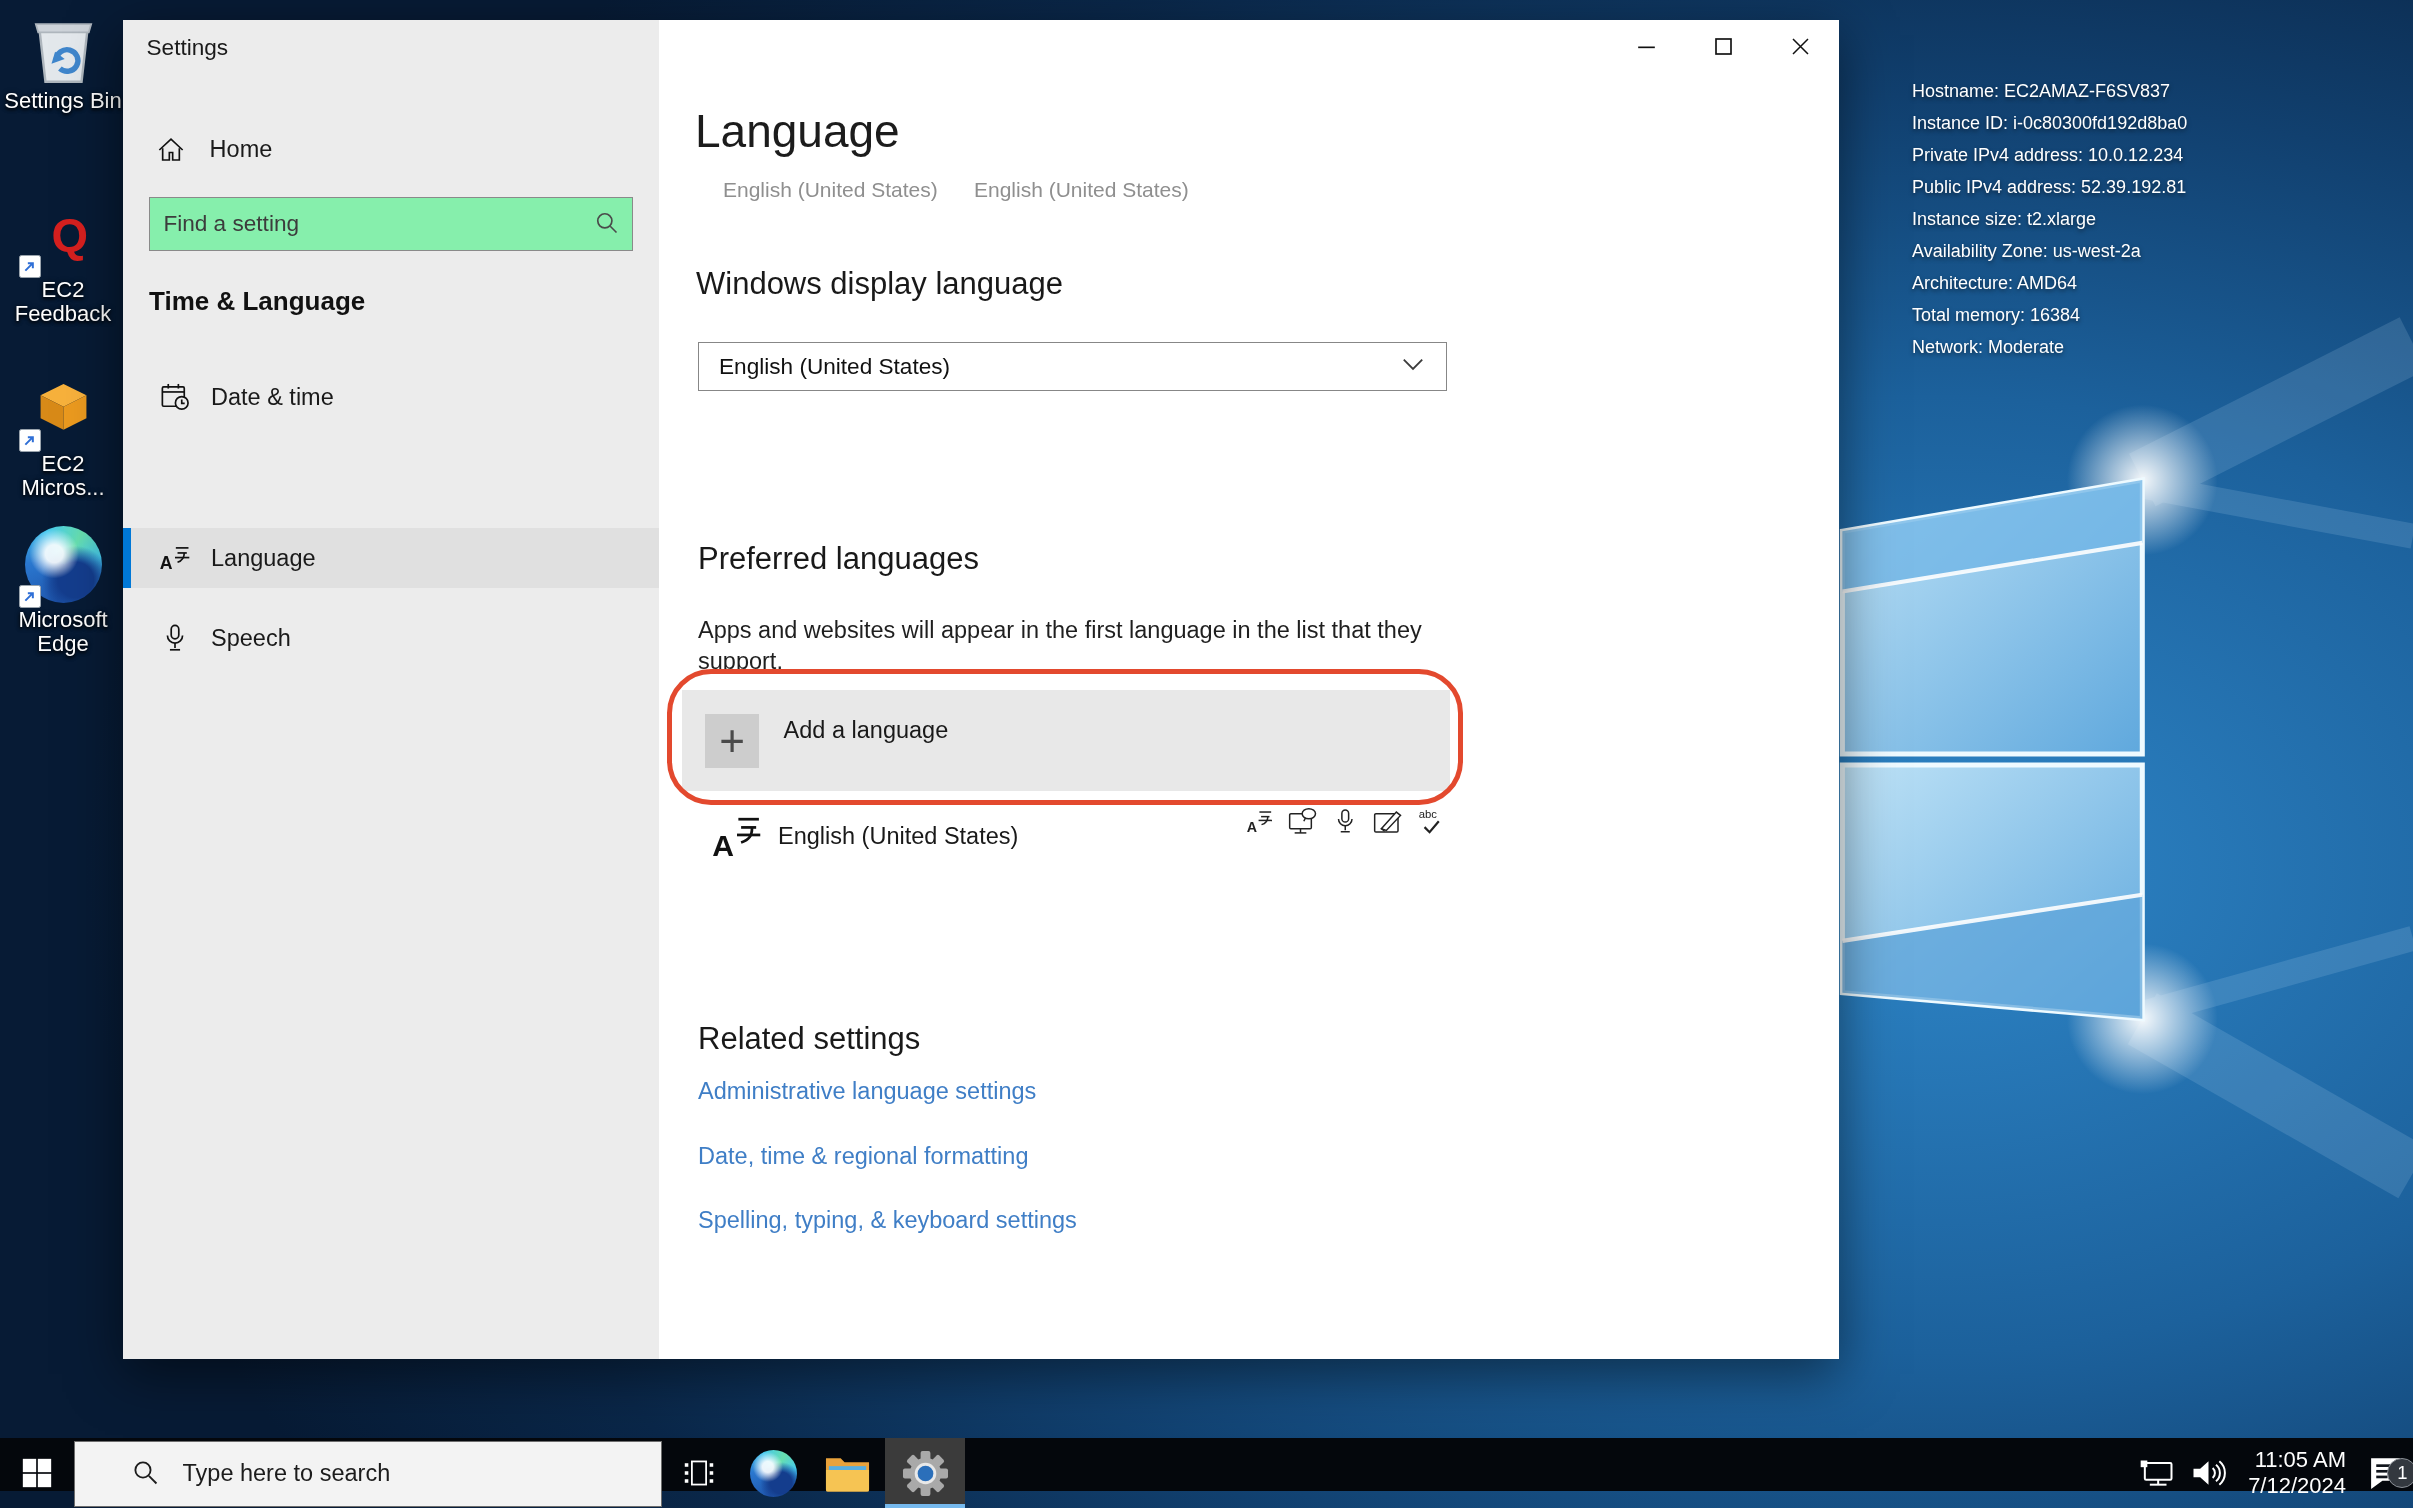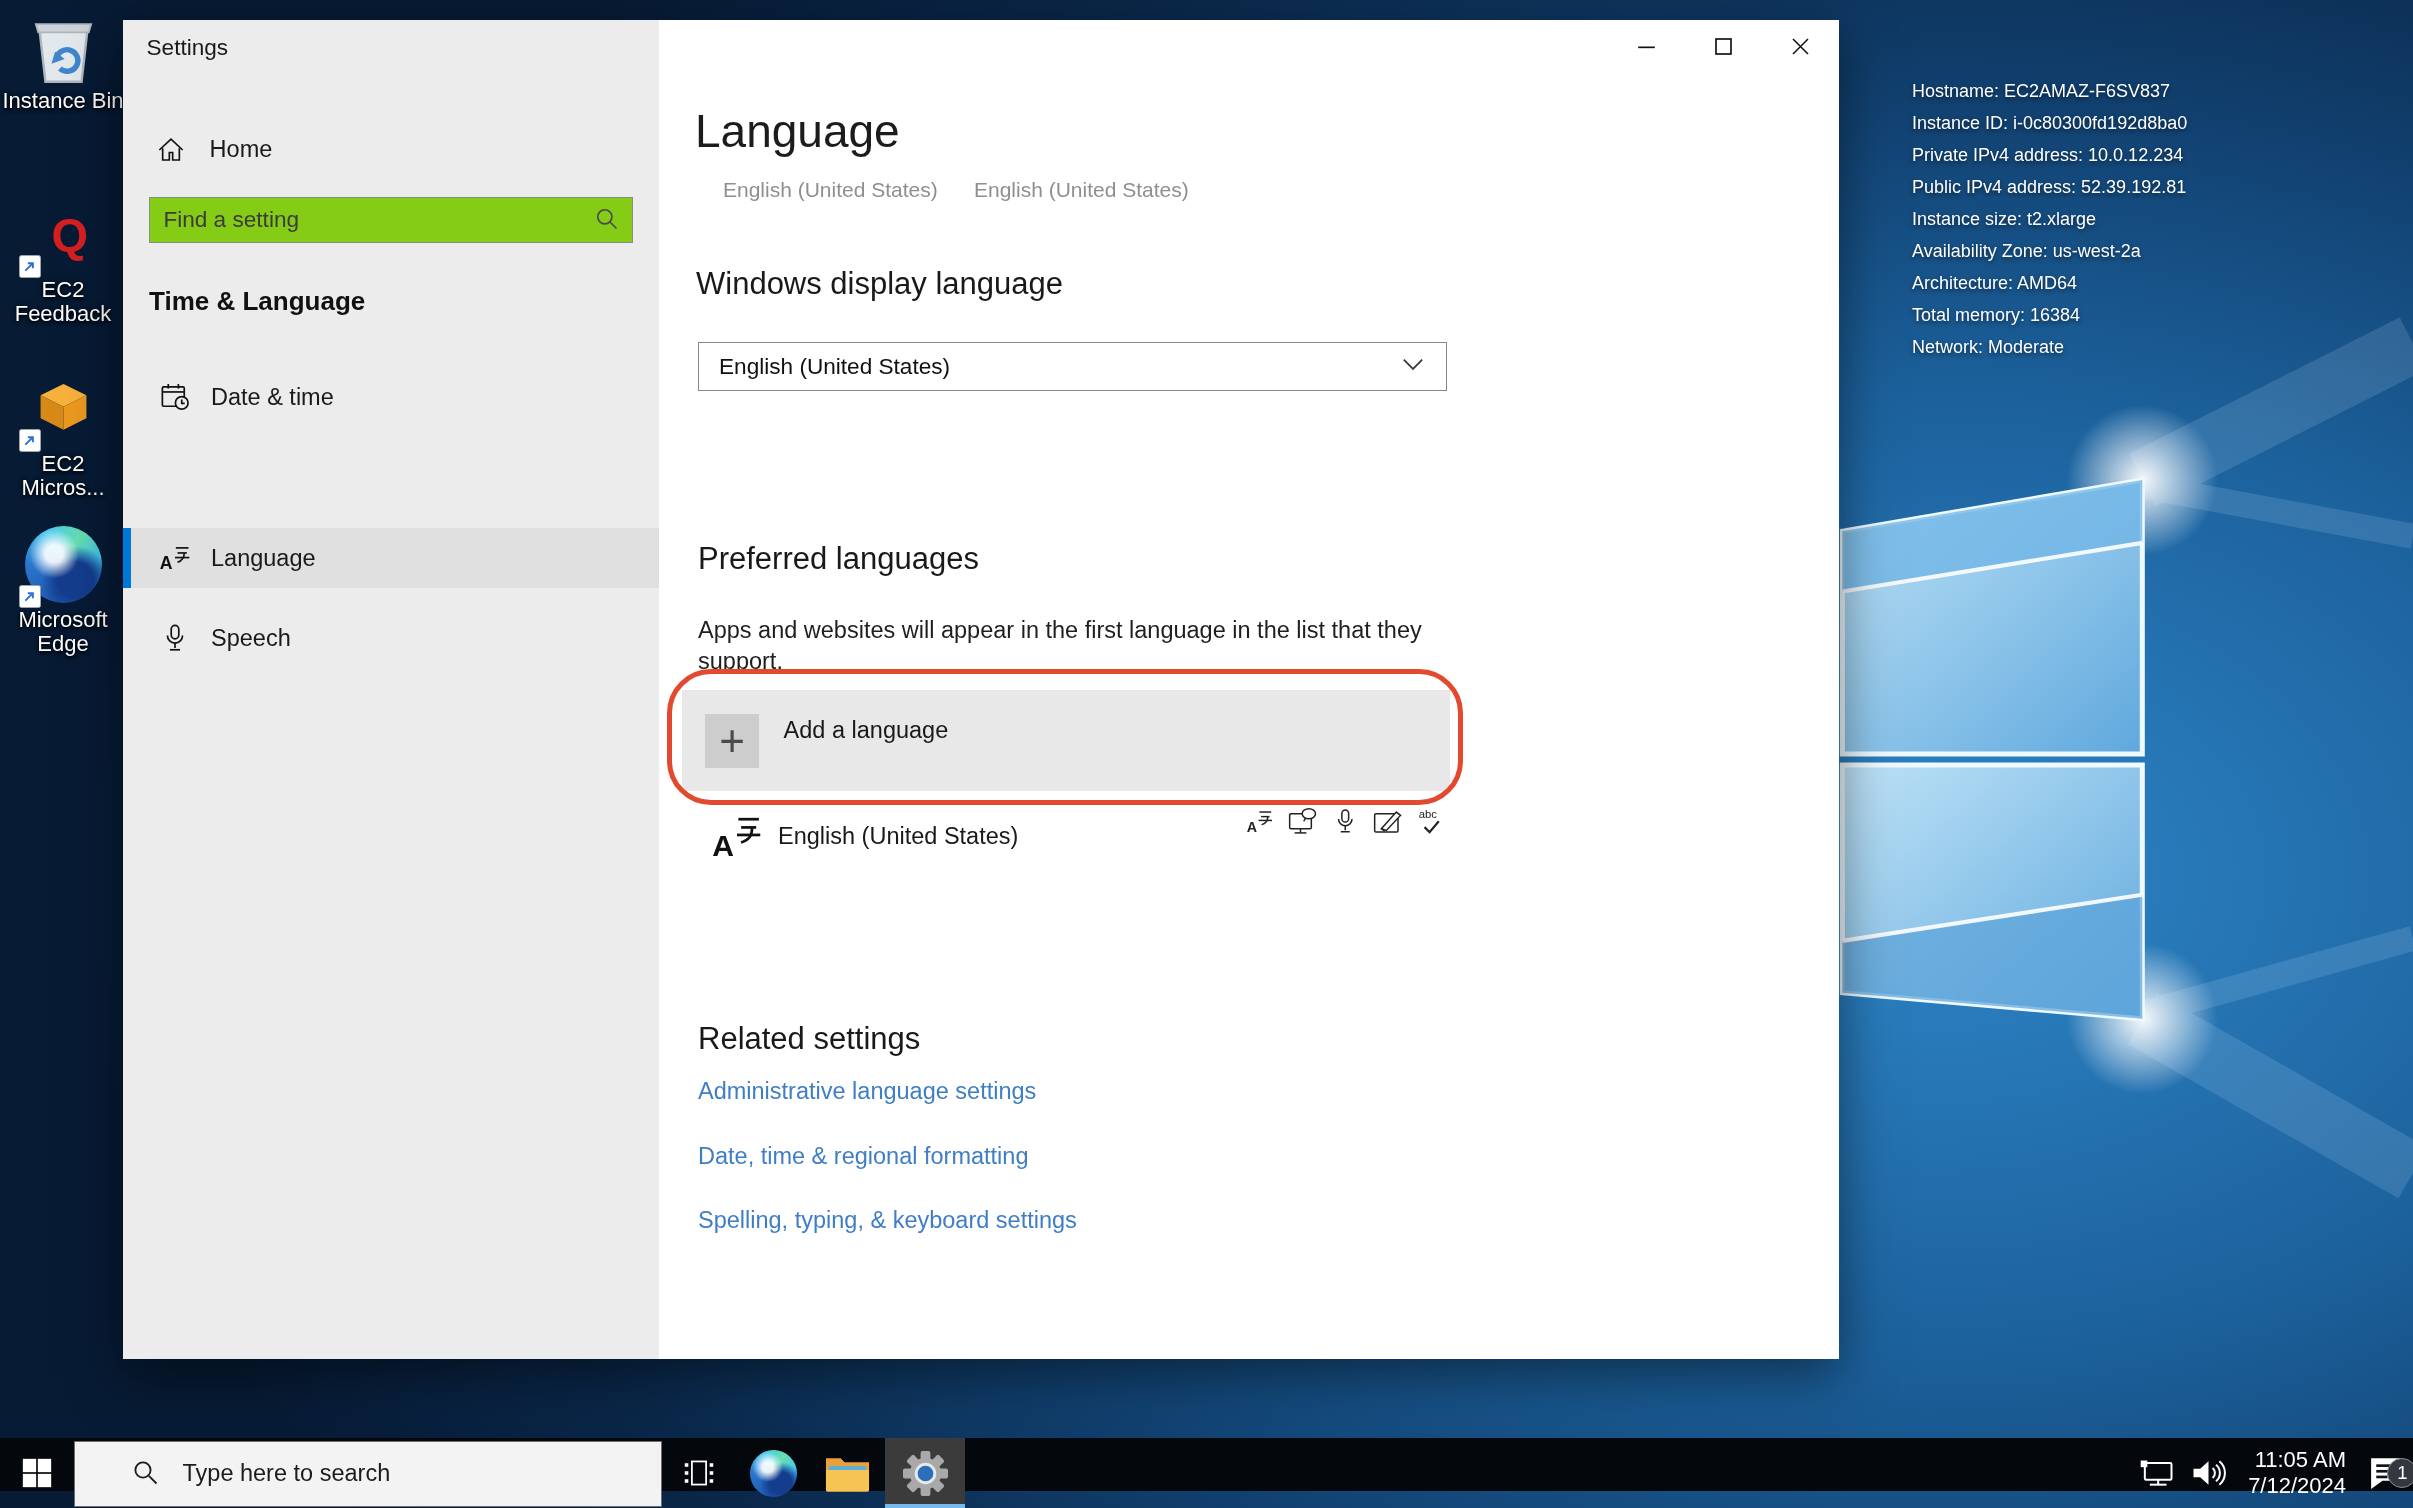--- a/index.html
+++ b/index.html
@@ -42,22 +42,22 @@
   .win-title { position:absolute; left:23.5px; top:15px; font-size:22.6px; color:#1a1a1a; }
 
   .caption-buttons { position:absolute; right:0; top:0; display:flex; }
   .caption-btn { width:77px; height:52px; display:flex; align-items:center; justify-content:center; }
 
   .home-row { position:absolute; left:0; top:102px; width:536px; height:55px;
     display:flex; align-items:center; cursor:pointer; }
   .home-row .nav-ic { margin-left:32px; }
   .home-row .nav-lab { margin-left:22.6px; }
 
-  .side-search { position:absolute; left:26px; top:177px; width:484px; height:46px;
-    background:#84cc16; border:1.7px solid #8a8a8a; display:flex; align-items:center; }
+  .side-search { position:absolute; left:26px; top:177px; width:484px; height:54px;
+    background:#86efac; border:1.7px solid #8a8a8a; display:flex; align-items:center; }
   .side-search input { flex:1; border:none; outline:none; background:transparent;
     font-size:22.6px; color:#3c3c3c; padding-left:13.4px;
     font-family:"Liberation Sans","DejaVu Sans",sans-serif; }
   .side-search input::placeholder { color:#3c3c3c; opacity:1; }
   .side-search .mag { margin-right:13.4px; flex:0 0 auto; }
 
   .side-section { position:absolute; left:26px; top:266px; font-size:26px; font-weight:700; color:#111; }
 
   .nav-item { position:absolute; left:0; width:536px; height:60px;
     display:flex; align-items:center; cursor:pointer; }
@@ -147,21 +147,21 @@
 
   <div class="desk-icon" style="left:0;top:11.7px">
     <div class="art">
       <svg width="77" height="77" viewBox="0 0 64 64">
         <path d="M12 14 L52 14 L47 58 L17 58 Z" fill="#e3e8ec" stroke="#aeb6bd" stroke-width="2"></path>
         <path d="M9 10 h46 l-2 7 h-42 z" fill="#cdd3d9" stroke="#aeb6bd" stroke-width="1.5"></path>
         <path d="M26 40 a9 9 0 1 1 3 7" fill="none" stroke="#3f86cc" stroke-width="4.5"></path>
         <polygon points="25,33 33,39 22,43" fill="#3f86cc"></polygon>
       </svg>
     </div>
-    <div class="desk-label">Instance Bin</div>
+    <div class="desk-label">Settings Bin</div>
   </div>
 
   <div class="desk-icon" style="left:0;top:201px">
     <div class="art">
       <span class="q-glyph">Q</span>
       <span class="shortcut-badge">
         <svg width="15" height="15" viewBox="0 0 18 18">
             <path d="M4 14 L13 5 M7 5 h6 v6" fill="none" stroke="#2f6fd6" stroke-width="2.4"></path>
           </svg>
       </span>

